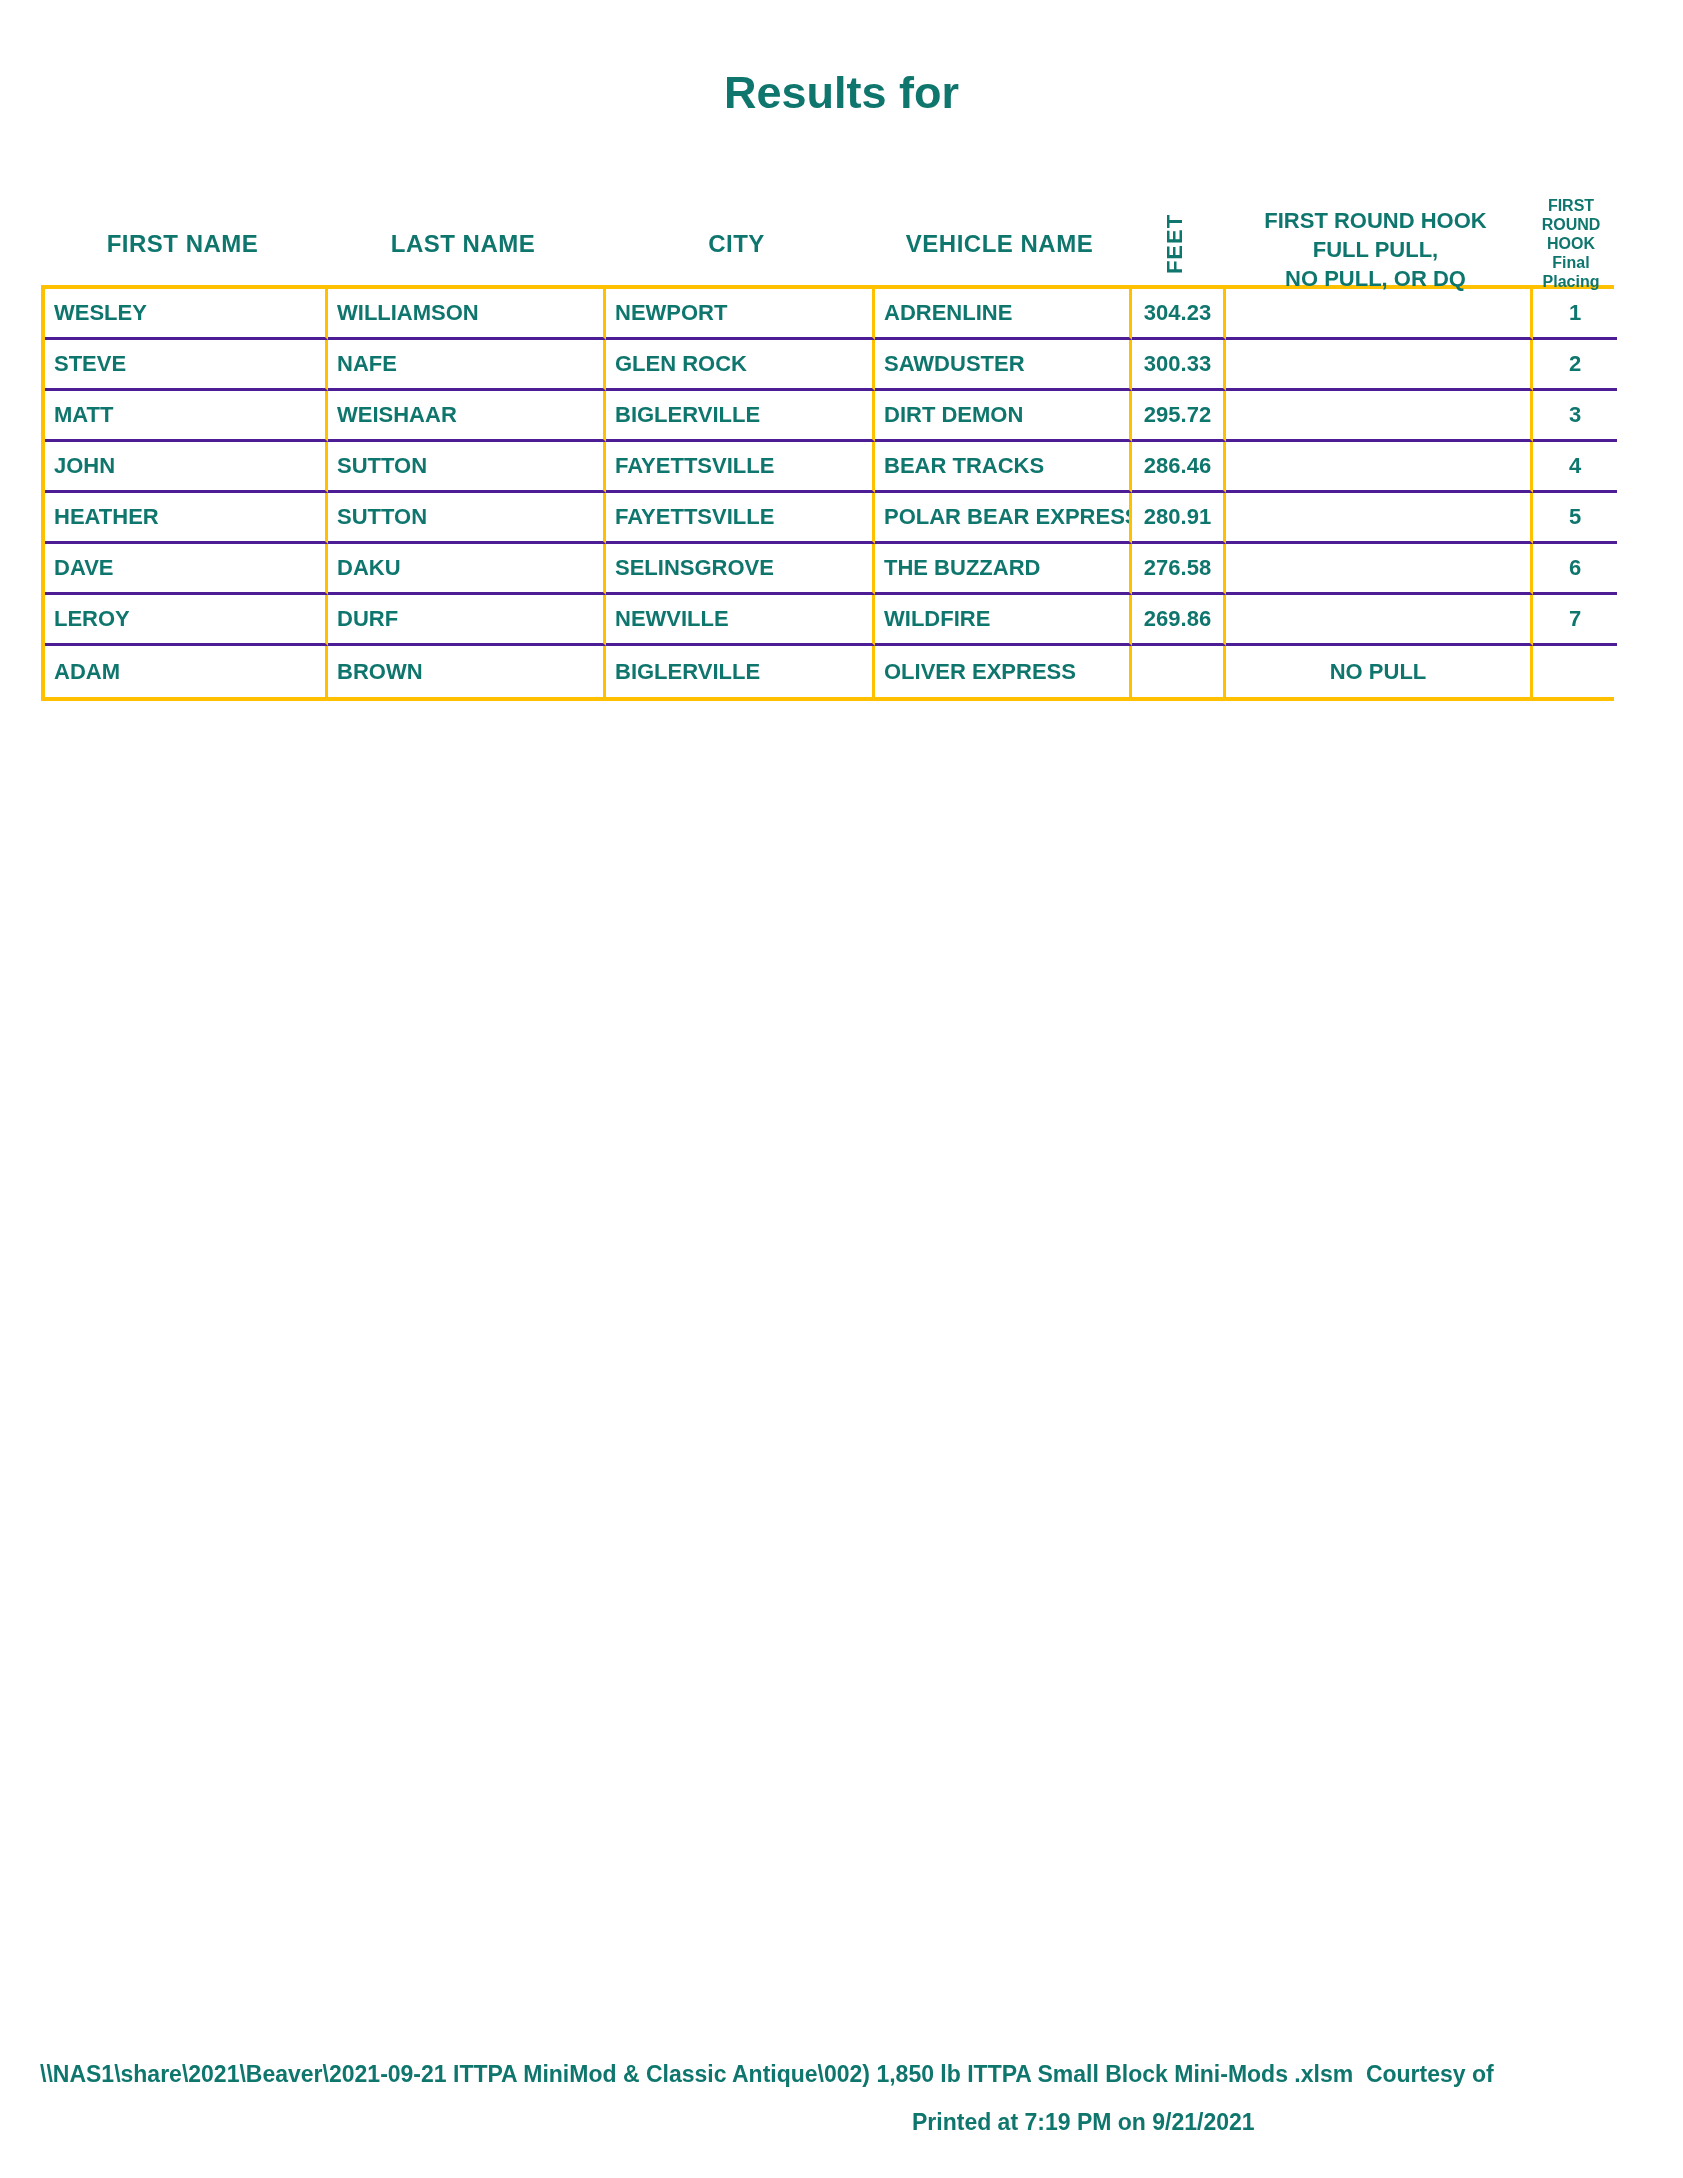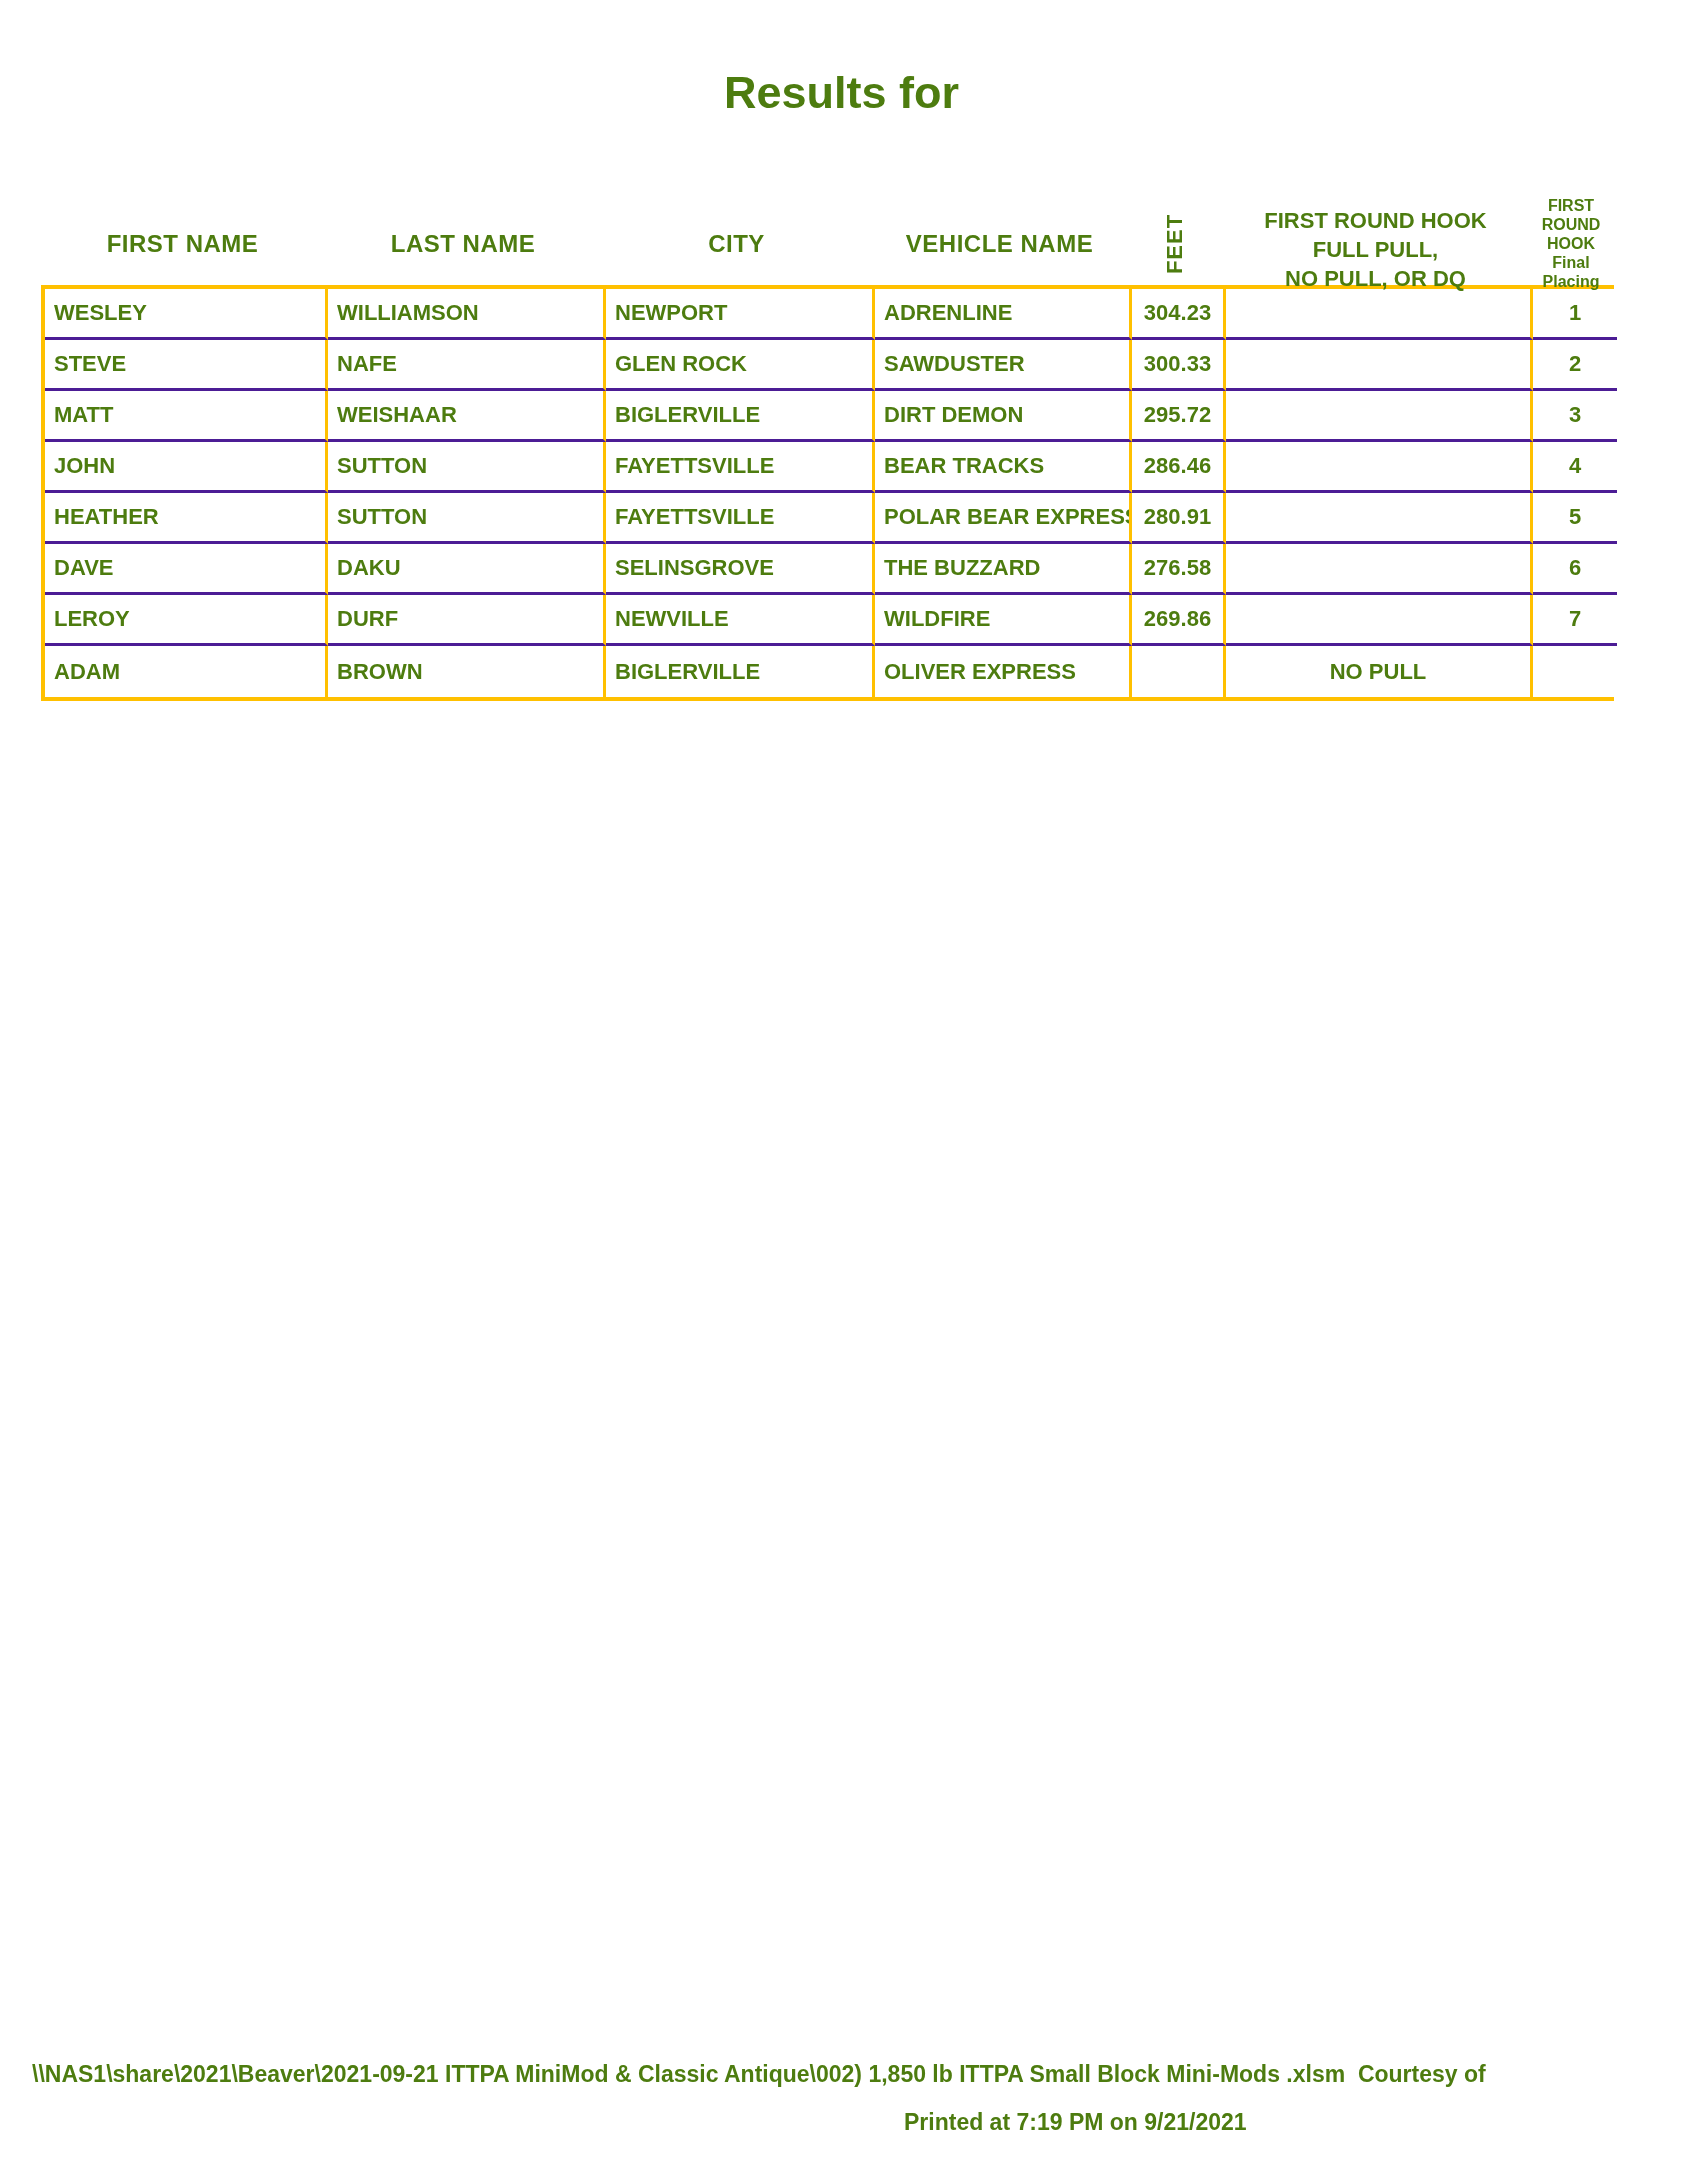--- a/index.html
+++ b/index.html
@@ -1,21 +1,21 @@
 <!DOCTYPE html>
 <html><head>
 <meta charset="utf-8">
 <style>
   html,body { margin:0; padding:0; background:#ffffff; }
   .page {
     position:relative;
     width:1683px; height:2178px;
     background:#ffffff;
     font-family:"Liberation Sans", sans-serif;
-    color:#4d7c0f;
+    color:#0f766e;
     overflow:hidden;
   }
   .title-line1 {
     position:absolute; top:67px; left:0; width:1683px;
     text-align:center; font-size:45px; font-weight:bold;
     margin:0;
   }
   .title-line2 {
     position:absolute; top:133px; left:0; width:1683px;
     text-align:center; font-size:48px; font-weight:bold;
@@ -55,21 +55,21 @@
     border-right:3px solid #FFC000;
     border-bottom:3px solid #4c1d95;
     box-sizing:border-box;
     white-space:nowrap; overflow:hidden;
   }
   .cell.text { justify-content:flex-start; padding-left:9px; }
   .cell.num  { justify-content:center; }
   .cell.c-placing { border-right:none; }
   .row:last-child .cell { border-bottom:none; }
   .footer {
-    position:absolute; left:32px; top:2061px; width:1624px;
+    position:absolute; left:40px; top:2061px; width:1624px;
     font-size:23px; font-weight:bold;
   }
   .footer-line1 { white-space:pre; }
   .footer-line2 { position:absolute; left:0; top:48px; white-space:pre; width:1624px; }
   .printed-at { position:absolute; left:872px; top:0; white-space:pre; }
 </style>
 </head>
 <body>
 
 <div class="page">

